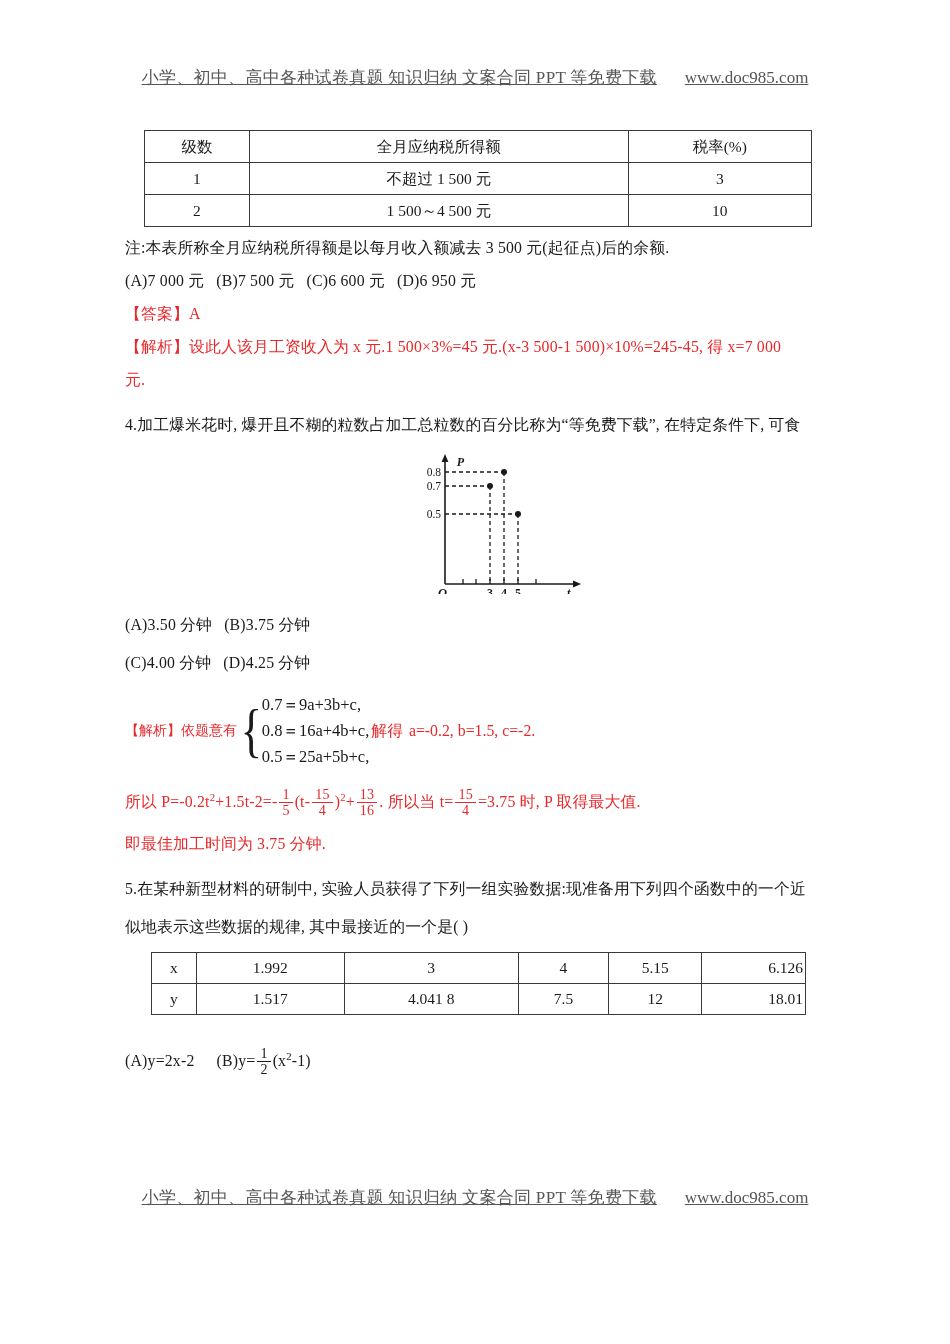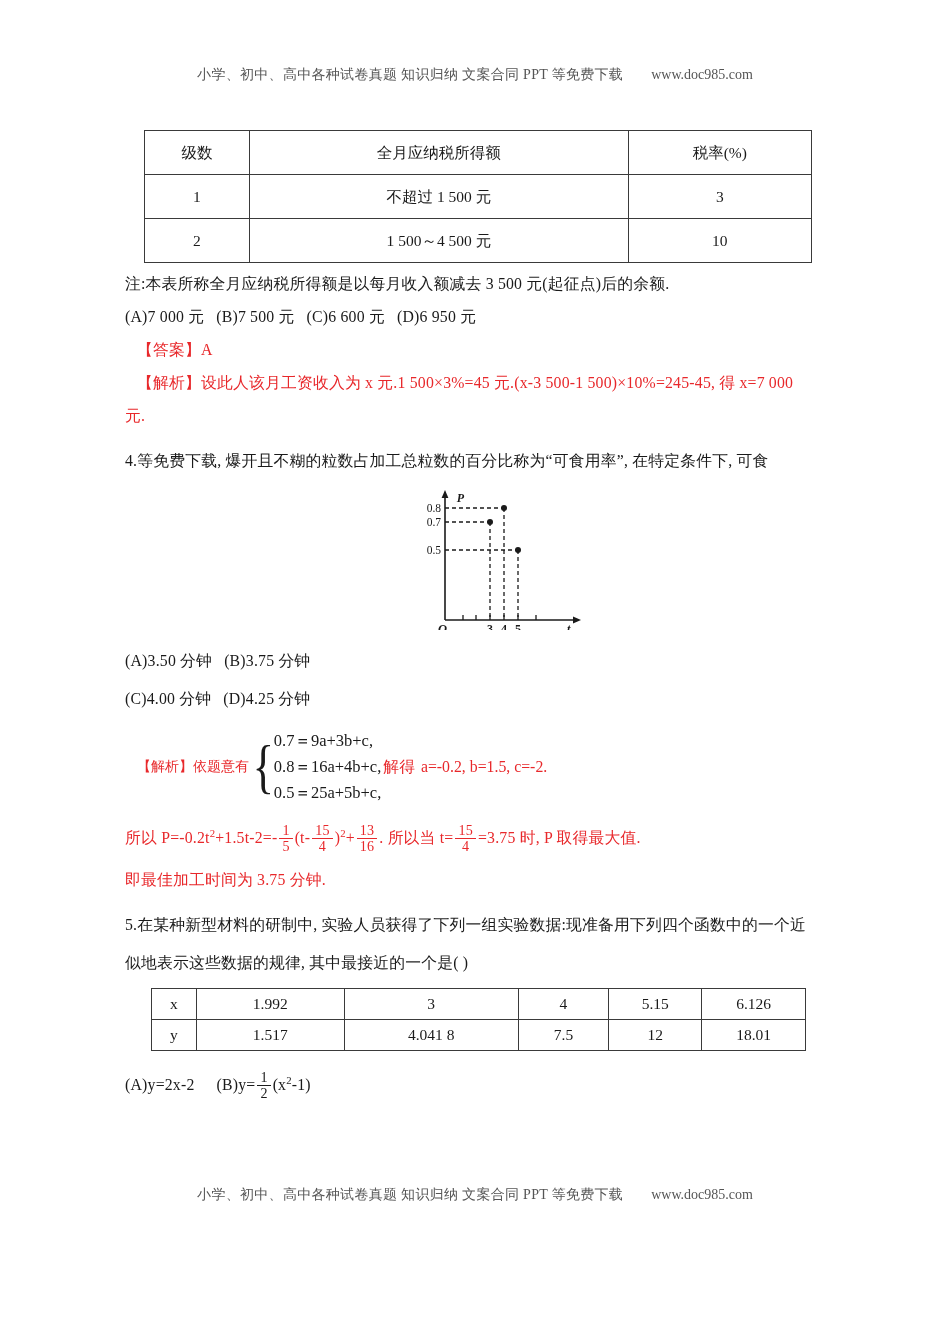--- a/index.html
+++ b/index.html
@@ -20,24 +20,25 @@
     width: 950px;
     height: 1344px;
     padding: 0;
     box-sizing: border-box;
   }
   .running-head {
     position: absolute;
     left: 0;
     width: 950px;
     text-align: center;
-    font-size: 14px;
+    font-size: 17px;
     color: #555555;
     letter-spacing: 0.3px;
     font-family: "Liberation Serif", "DejaVu Serif", serif;
+    text-decoration: underline;
   }
   .running-head .url {
     margin-left: 28px;
     letter-spacing: 0;
   }
   .head-top { top: 66px; }
   .head-bottom { top: 1186px; }
 
   .content {
     position: absolute;
@@ -53,21 +54,21 @@
     margin: 0;
   }
   table.tax-table {
     width: 668px;
     margin-left: 19px;
   }
   table.tax-table td {
     border: 1px solid #3a3a3a;
     text-align: center;
     height: 31px;
-    padding: 6px 2px;
+    padding: 0 2px;
     font-size: 15.5px;
     line-height: 31px;
   }
   table.tax-table td.c1 { width: 102px; }
   table.tax-table td.c2 { width: 382px; }
   table.tax-table td.c3 { width: 182px; }
 
   table.data-table {
     width: 655px;
     margin-left: 26px;
@@ -78,21 +79,21 @@
     height: 30px;
     line-height: 30px;
     font-size: 15.5px;
     padding: 0 2px;
   }
   table.data-table td.d0 { width: 42px; }
   table.data-table td.d1 { width: 150px; }
   table.data-table td.d2 { width: 178px; }
   table.data-table td.d3 { width: 90px; }
   table.data-table td.d4 { width: 92px; }
-  table.data-table td.d5 { width: 103px; }
+  table.data-table td.d5 { width: 103px; text-align: right; }
 
   
   p.line {
     margin: 0;
     font-size: 15.8px;
     line-height: 38px;
     letter-spacing: 0.2px;
   }
   p.tight { line-height: 33px; }
   .red { color: #e8282b; }
@@ -143,21 +144,21 @@
   
   .figure-box {
     position: relative;
     width: 950px;
     left: -125px;
     height: 150px;
   }
   .fig-svg { position: absolute; left: 395px; top: 0; }
 
   
-  .brk { font-family: "DejaVu Sans", "Liberation Sans", sans-serif; margin-left: 12px; }
+  .brk { font-family: "DejaVu Sans", "Liberation Sans", sans-serif; }
 </style>
 </head>
 <body>
 
 <div class="page">
 
   <div class="running-head head-top">
     <span>小学、初中、高中各种试卷真题  知识归纳  文案合同  PPT 等免费下载</span><span class="url">www.doc985.com</span>
   </div>
 
@@ -185,21 +186,21 @@
 
     <p class="line tight" style="margin-top:4px">注:本表所称全月应纳税所得额是以每月收入额减去 3  500 元(起征点)后的余额.</p>
 
     <p class="line tight"><span>(A)7  000 元</span><span class="gap-sm"></span><span>(B)7  500 元</span><span class="gap-sm"></span><span>(C)6  600 元</span><span class="gap-sm"></span><span>(D)6  950 元</span></p>
 
     <p class="line tight red"><span class="brk">【答案】</span><span>A</span></p>
 
     <p class="line tight red"><span class="brk">【解析】</span><span>设此人该月工资收入为 x 元.1  500×3%=45 元.(x-3  500-1  500)×10%=245-45, 得 x=7  000</span></p>
     <p class="line tight red">元.</p>
 
-    <p class="line" style="margin-top:10px"><span>4.</span><span>等免费下载, 爆开且不糊的粒数占加工总粒数的百分比称为“可食用率”, 在特定条件下, 可食</span></p>
+    <p class="line" style="margin-top:10px"><span>4.</span><span>加工爆米花时, 爆开且不糊的粒数占加工总粒数的百分比称为“等免费下载”, 在特定条件下, 可食</span></p>
 
     <div class="figure-box">
       <svg class="fig-svg" width="200" height="150" viewBox="0 0 200 150">
 
         <line x1="50" y1="140" x2="50" y2="16" stroke="#1a1a1a" stroke-width="1.6"></line>
         <polygon points="50,10 46.6,18 53.4,18" fill="#1a1a1a"></polygon>
 
         <line x1="50" y1="140" x2="180" y2="140" stroke="#1a1a1a" stroke-width="1.6"></line>
         <polygon points="186,140 178,136.6 178,143.4" fill="#1a1a1a"></polygon>
 
@@ -273,21 +274,21 @@
         <td class="d0">y</td>
         <td class="d1">1.517</td>
         <td class="d2">4.041  8</td>
         <td class="d3">7.5</td>
         <td class="d4">12</td>
         <td class="d5">18.01</td>
       </tr>
     </tbody>
       </table>
 
-    <p class="line" style="margin-top:12px; line-height:44px;"><span>(A)y=2x-2</span><span class="gap"></span><span><span>(B)y=</span><span class="frac"><span class="num">1</span><span class="den">2</span></span><span>(x</span><sup>2</sup><span>-1)</span></span></p>
+    <p class="line" style="margin-top:24px; line-height:44px;"><span>(A)y=2x-2</span><span class="gap"></span><span><span>(B)y=</span><span class="frac"><span class="num">1</span><span class="den">2</span></span><span>(x</span><sup>2</sup><span>-1)</span></span></p>
 
   </div>
 
   <div class="running-head head-bottom">
     <span>小学、初中、高中各种试卷真题  知识归纳  文案合同  PPT 等免费下载</span><span class="url">www.doc985.com</span>
   </div>
 
 </div>
 
 </body></html>

